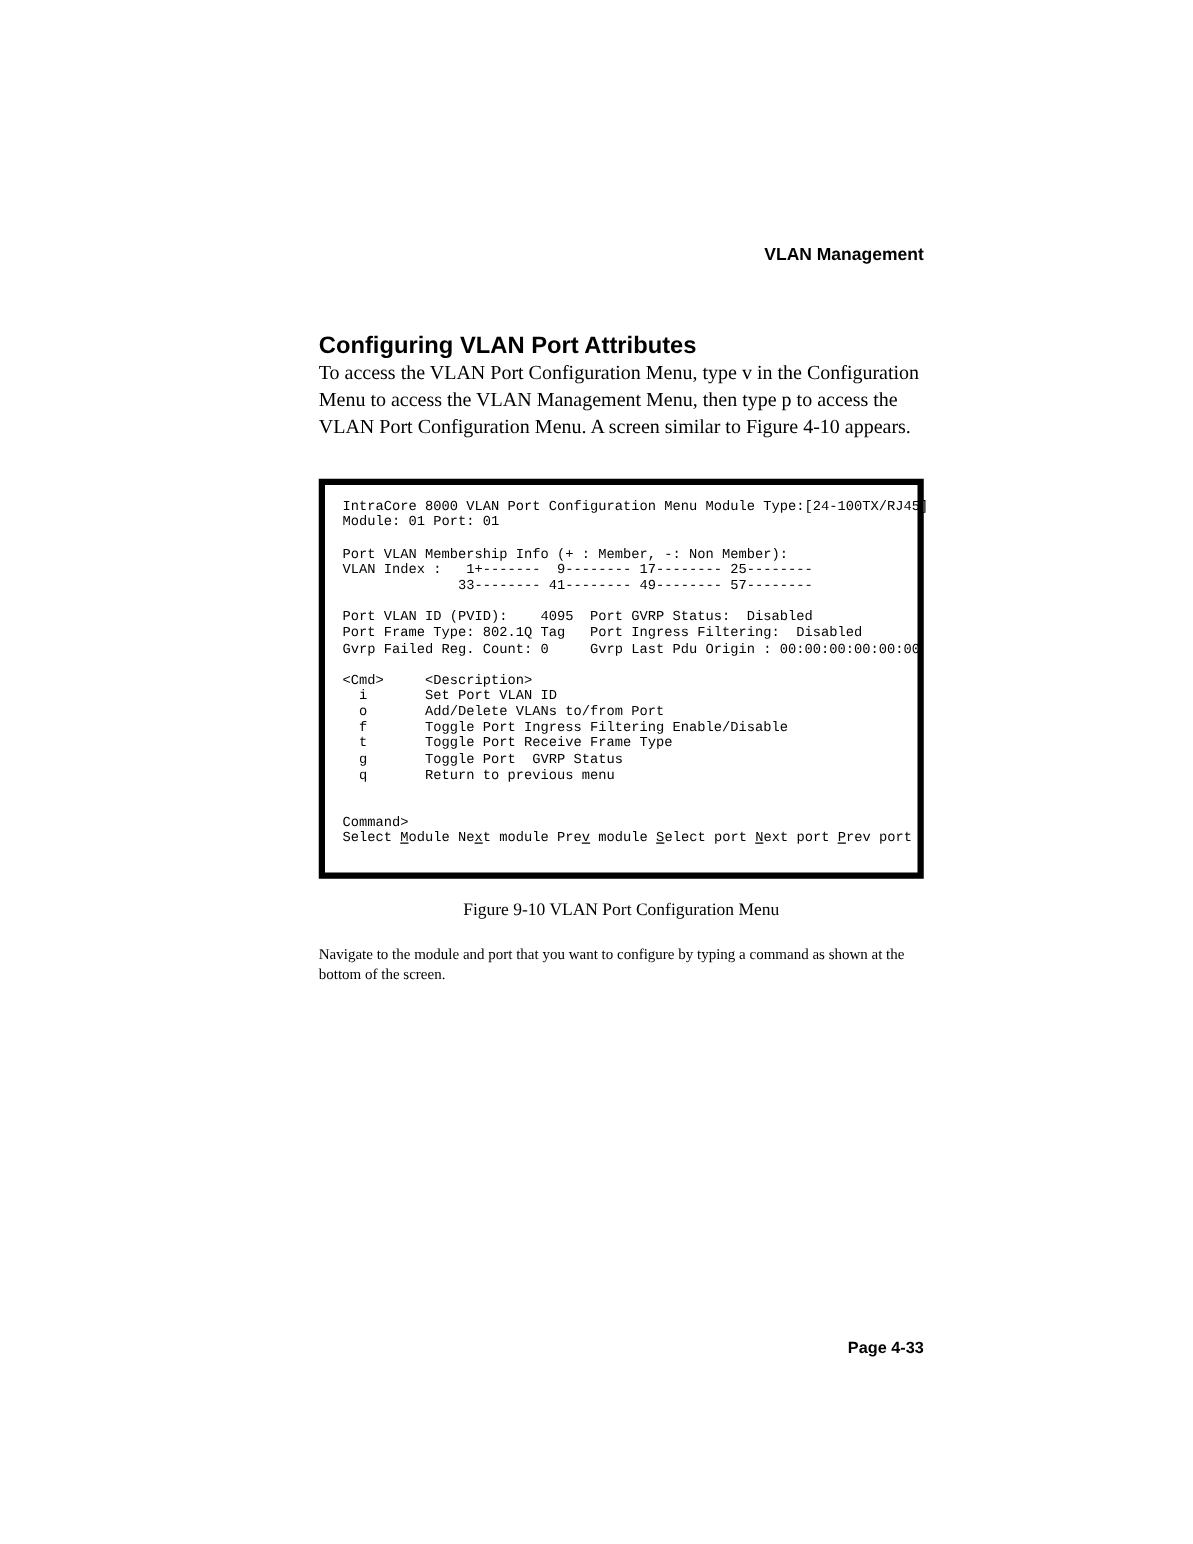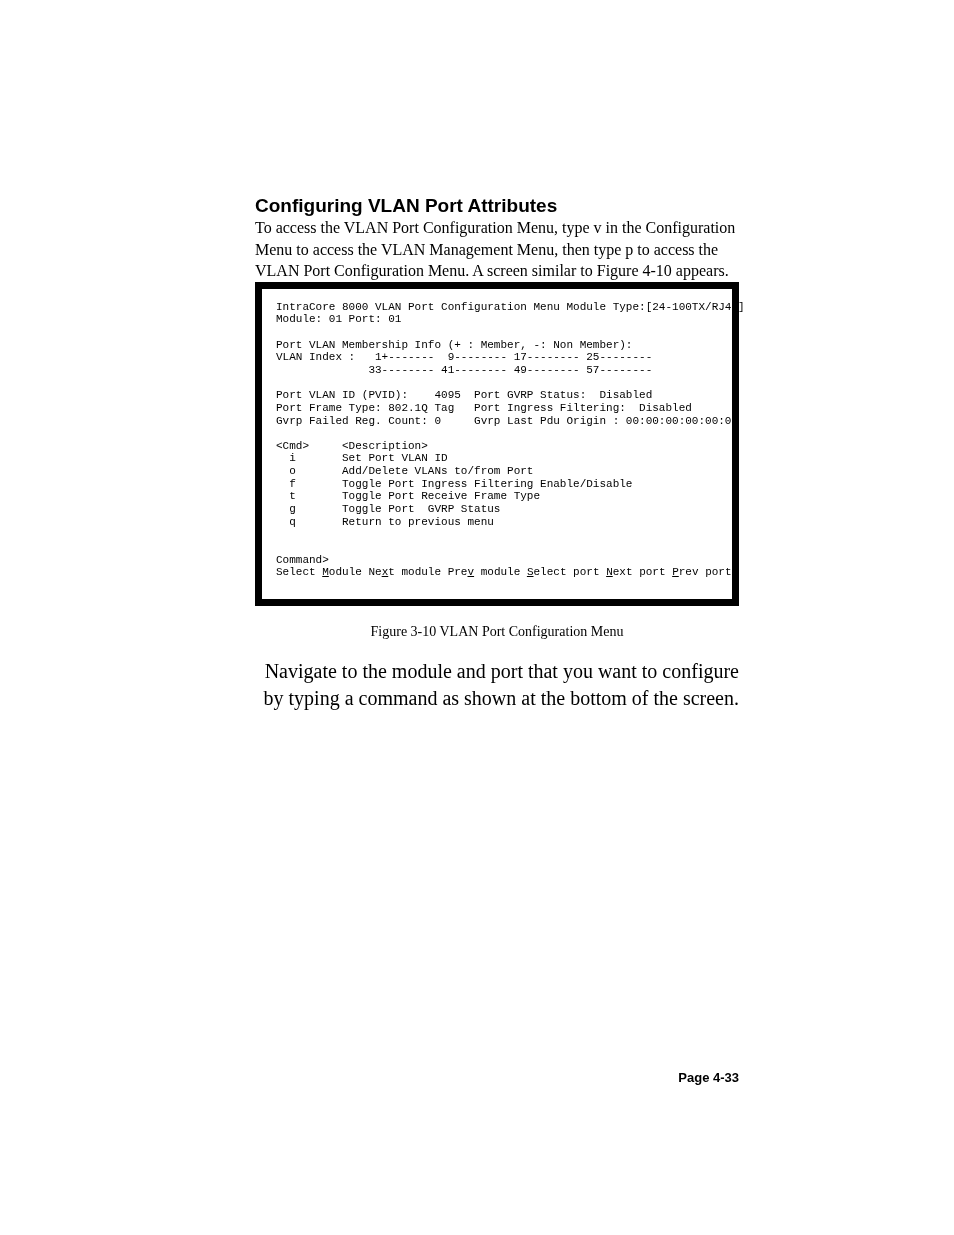--- a/index.html
+++ b/index.html
@@ -26,54 +26,55 @@
   }
   .section-title {
     font-family: Arial, Helvetica, sans-serif;
     font-weight: bold;
     font-size: 19px;
     margin-bottom: 0;
   }
   .body-text {
     font-size: 16px;
     line-height: 1.35;
+    margin-bottom: 30px;
   }
   .terminal-box {
-    border: 7px solid #000000;
+    border: 5px solid #000000;
     padding: 12px 14px 20px 14px;
     font-family: "Courier New", Courier, monospace;
     font-size: 11px;
     line-height: 1.15;
     white-space: pre;
     margin-bottom: 18px;
   }
   .figure-caption {
     font-size: 14px;
     text-align: center;
     margin-bottom: 18px;
   }
   .body-text-2 {
-    font-size: 20px;
+    font-size: 12px;
     line-height: 1.35;
-    text-align: right;
   }
   .page-number {
     position: absolute;
     right: 215px;
     bottom: 150px;
     font-family: Arial, Helvetica, sans-serif;
     font-size: 13px;
     font-weight: bold;
   }
   u { text-decoration: underline; }
 </style>
 </head>
 <body>
 
 <div class="page">
+  <div class="header-label">VLAN Management</div>
 
   <div class="section-title">Configuring VLAN Port Attributes</div>
 
   <div class="body-text">To access the VLAN Port Configuration Menu, type v in the Configuration Menu to access the VLAN Management Menu, then type p to access the VLAN Port Configuration Menu. A screen similar to Figure 4-10 appears.</div>
 
   <div class="terminal-box"><span>IntraCore 8000 VLAN Port Configuration Menu Module Type:[24-100TX/RJ45]</span>
 <span>Module: 01 Port: 01</span>
 <span></span>
 <span>Port VLAN Membership Info (+ : Member, -: Non Member):</span>
 <span>VLAN Index :   1+-------  9-------- 17-------- 25--------</span>
@@ -88,18 +89,18 @@
 <span>  o       Add/Delete VLANs to/from Port</span>
 <span>  f       Toggle Port Ingress Filtering Enable/Disable</span>
 <span>  t       Toggle Port Receive Frame Type</span>
 <span>  g       Toggle Port  GVRP Status</span>
 <span>  q       Return to previous menu</span>
 <span></span>
 <span></span>
 <span>Command&gt;</span>
 <span><span>Select </span><u>M</u><span>odule Ne</span><u>x</u><span>t module Pre</span><u>v</u><span> module </span><u>S</u><span>elect port </span><u>N</u><span>ext port </span><u>P</u><span>rev port</span></span></div>
 
-  <div class="figure-caption">Figure 3-10   VLAN Port Configuration Menu</div>
+  <div class="figure-caption">Figure 9-10   VLAN Port Configuration Menu</div>
 
   <div class="body-text-2">Navigate to the module and port that you want to configure by typing a command as shown at the bottom of the screen.</div>
 </div>
 
 <div class="page-number">Page 4-33</div>
 
 </body></html>

